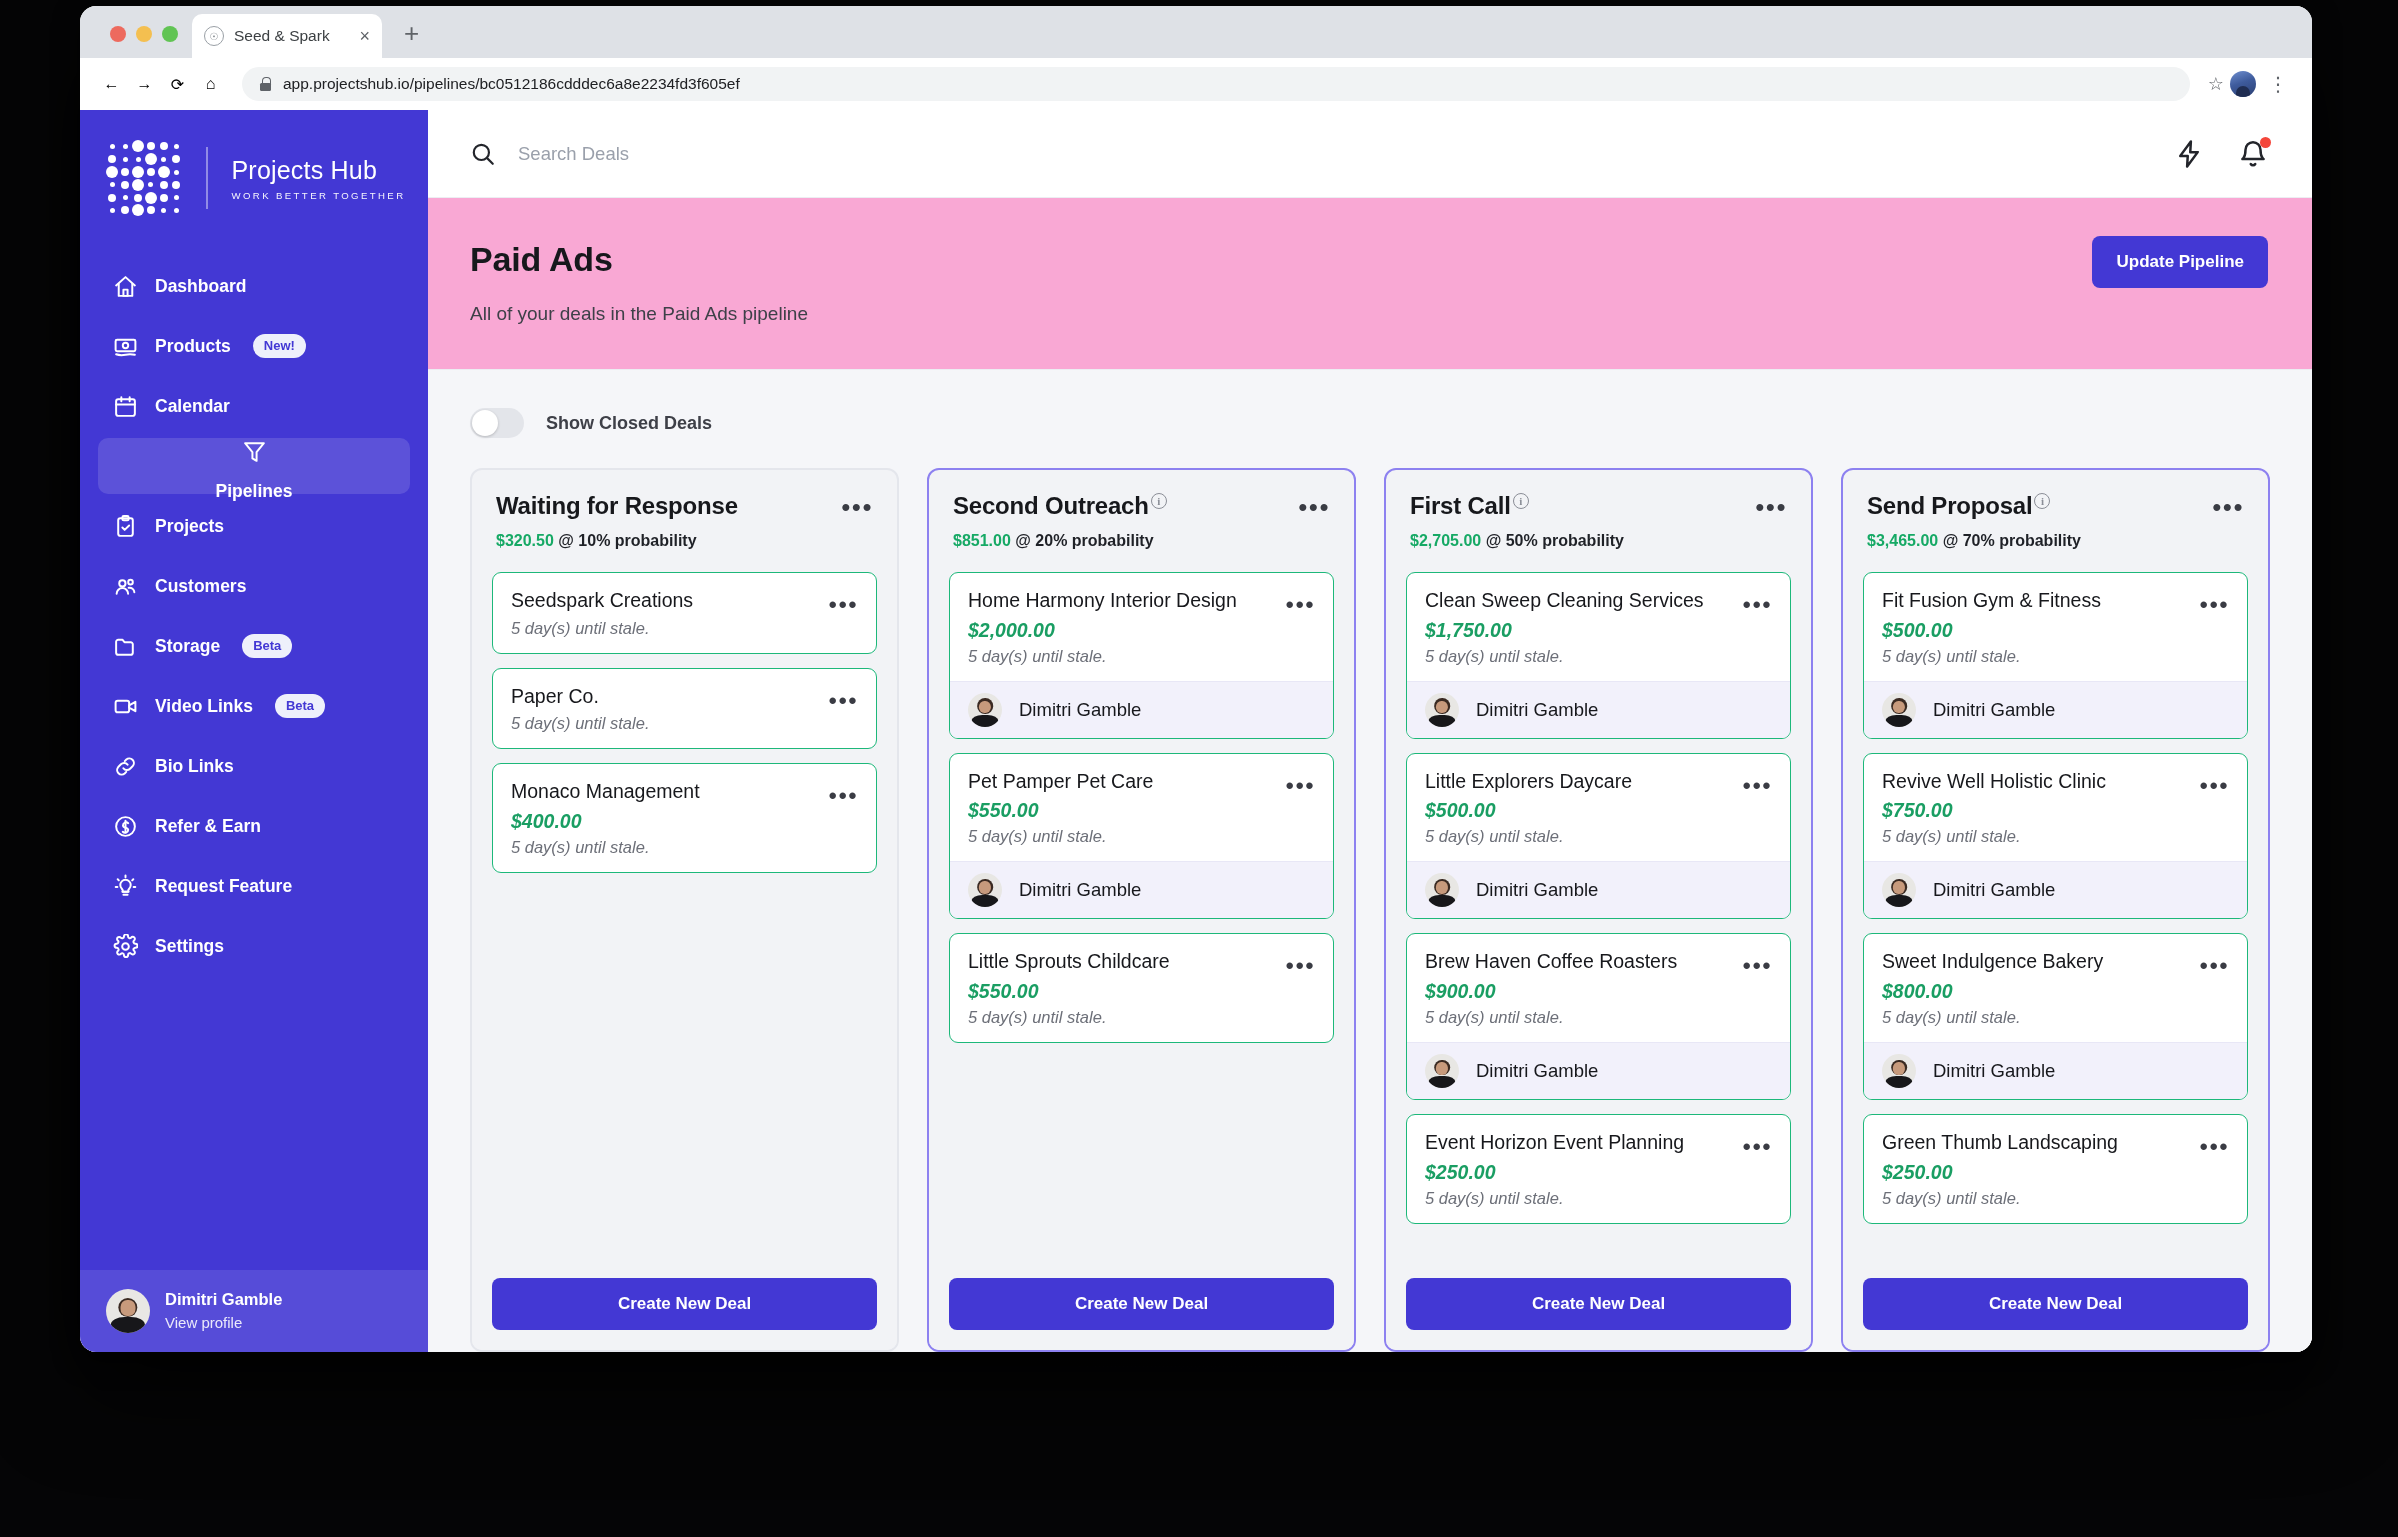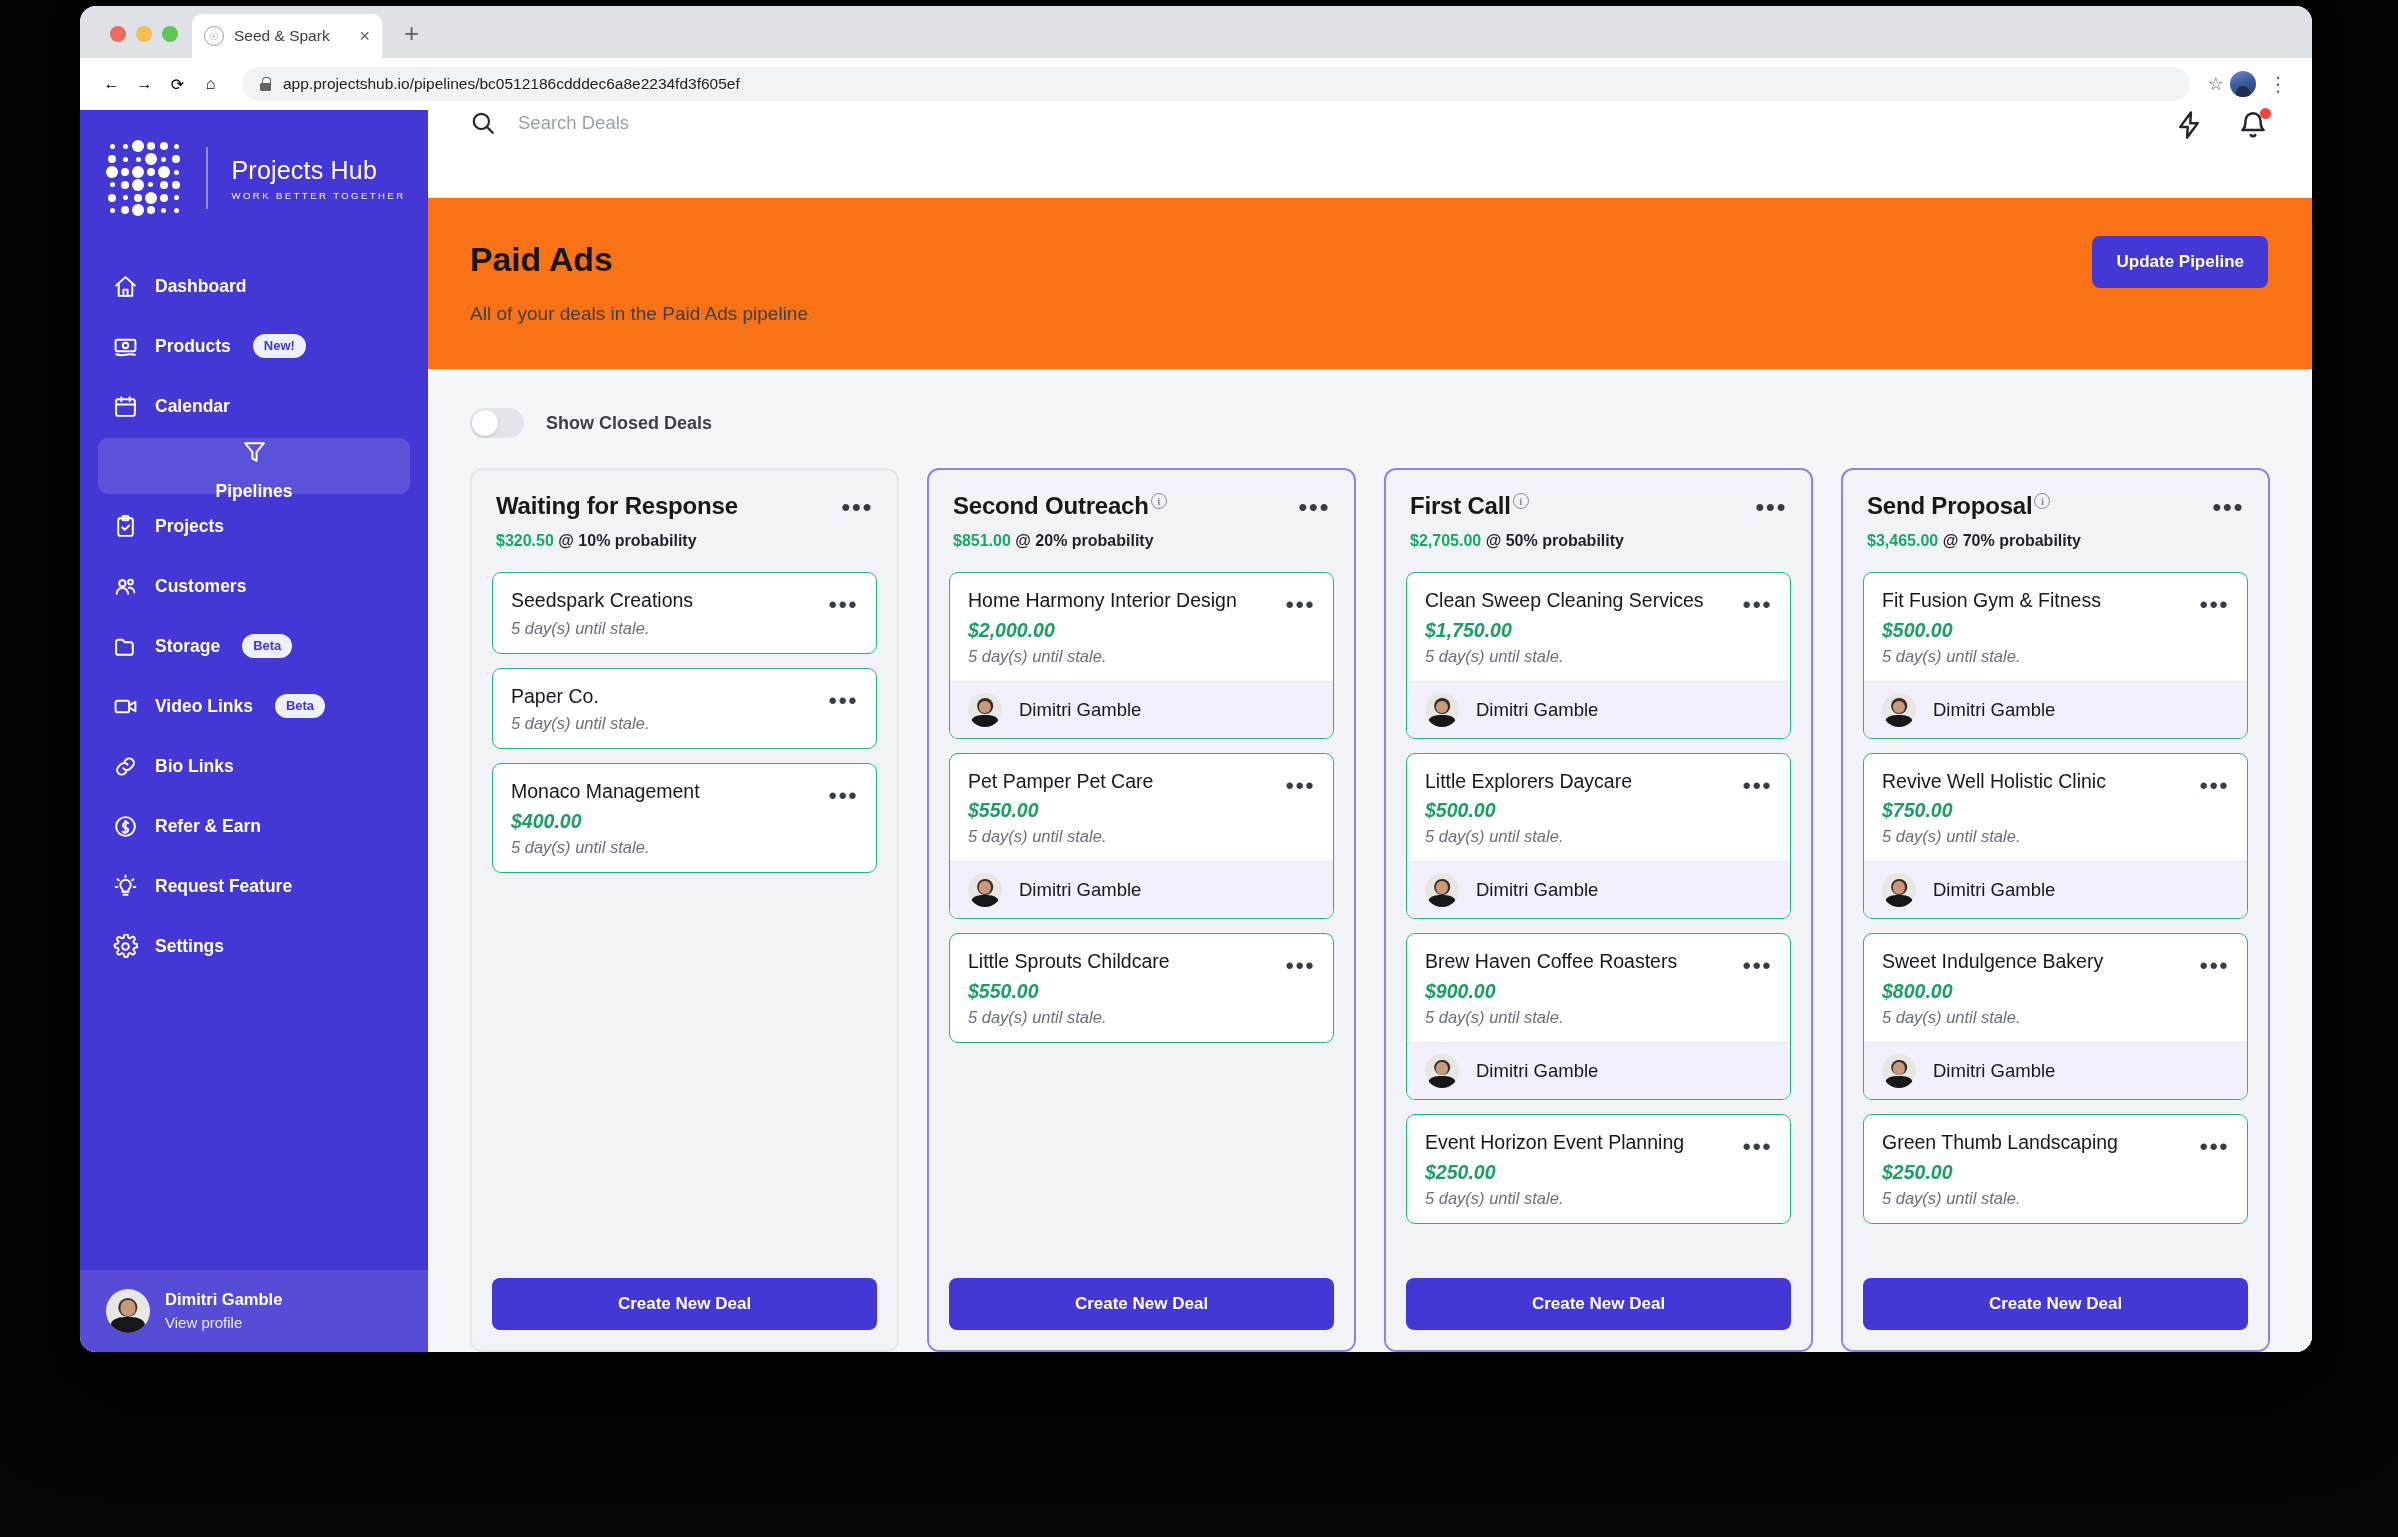--- a/index.html
+++ b/index.html
@@ -107,38 +107,38 @@
   }
   .avatar .head { position:absolute; left:50%; top:19%; transform:translateX(-50%); width:44%; height:44%; border-radius:50%; background:#3a2a22; }
   .avatar .face { position:absolute; left:50%; top:25%; transform:translateX(-50%); width:34%; height:36%; border-radius:45%; background:#c79a7c; }
   .avatar .body { position:absolute; left:50%; bottom:-6%; transform:translateX(-50%); width:78%; height:42%; border-radius:40% 40% 0 0; background:#17171a; }
   .sb-user-name { font-size: 16.5px; font-weight: 700; line-height: 1.45; }
   .sb-user-sub { font-size: 15px; font-weight: 400; color: rgba(255,255,255,.88); line-height: 1.45; }
 
   
   .main { flex: 1; display: flex; flex-direction: column; min-width:0; background: #f5f6f9; }
   .topbar {
-    height: 88px; background:#fff; display:flex; align-items:flex-start;
+    height: 88px; background:#fff; display:flex; align-items:center;
     padding: 0 44px 0 42px; border-bottom: 1px solid #eceef2; flex:0 0 auto;
   }
   .search-wrap { display:flex; align-items:center; gap: 22px; flex:1; }
   .search-ic { width:26px;height:26px;flex:0 0 auto; }
   .search-ic svg { width:26px;height:26px;stroke:#23252b;fill:none;stroke-width:2;stroke-linecap:round; }
   .search-input {
     border:none; outline:none; background:transparent; font-size: 18.5px;
     color:#23252b; font-family:inherit; width: 420px;
   }
   .search-input::placeholder { color:#9aa0ab; }
   .top-actions { display:flex; align-items:center; gap: 34px; }
   .top-ic { width: 30px; height: 30px; position:relative; }
   .top-ic svg { width:30px;height:30px;stroke:#23252b;fill:none;stroke-width:2;stroke-linecap:round;stroke-linejoin:round; }
   .notif-dot { position:absolute; right:-3px; top:-2px; width:11px;height:11px;border-radius:50%;background:#f4463a; }
 
   .pagehead {
-    background:#f97316; padding: 42px 44px 44px 42px; border-bottom: 1px solid #eceef2; flex:0 0 auto;
+    background:#f9a8d4; padding: 42px 44px 44px 42px; border-bottom: 1px solid #eceef2; flex:0 0 auto;
     position: relative;
   }
   .page-title { font-size: 34px; font-weight: 700; color: #17181c; letter-spacing: -.2px; }
   .page-sub { font-size: 19px; color: #3e4048; margin-top: 24px; }
   .btn-update {
     position:absolute; right: 44px; top: 38px;
     background:#4338d4; color:#fff; border:none; border-radius: 8px;
     font-size: 17px; font-weight: 700; padding: 16px 24px; cursor:pointer;
     font-family:inherit;
   }

